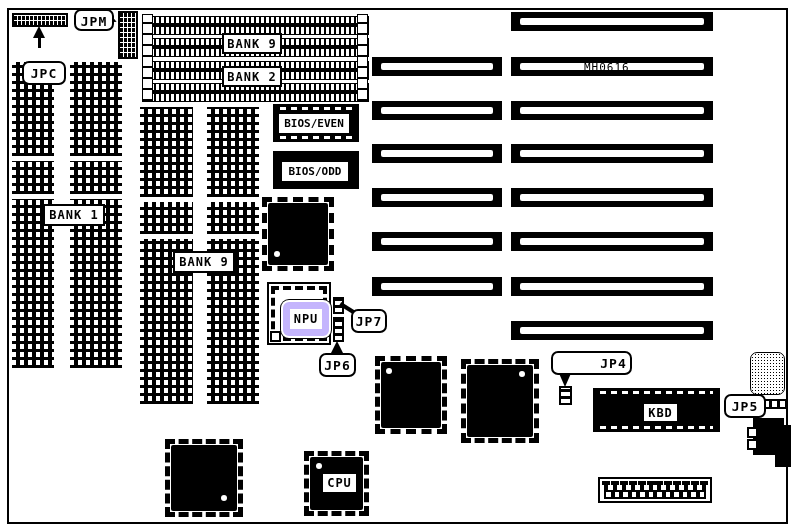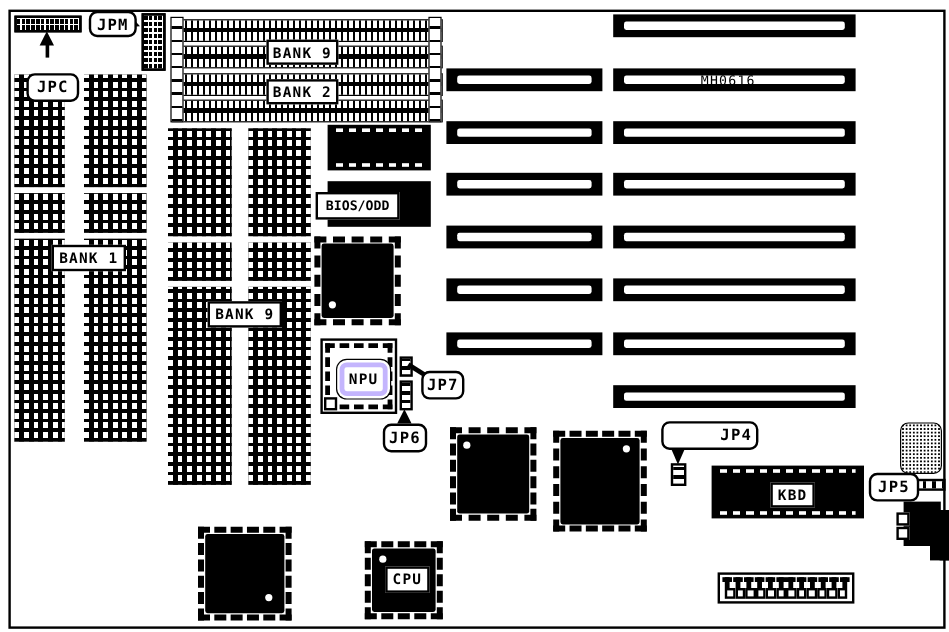--- a/index.html
+++ b/index.html
@@ -79,21 +79,21 @@
   .dip.dashes::after {
     content:""; position:absolute; left:7px; right:7px; bottom:3px; height:3px;
     background:repeating-linear-gradient(90deg, #fff 0 6px, transparent 6px 11px);
   }
 
   
   .npu-socket { position:absolute; border:2px solid #000; background:#fff; }
   .npu-socket::before { content:""; position:absolute; inset:2px; border:4px dashed #000; }
   .npu-corner { position:absolute; width:7px; height:7px; border:2px solid #000; background:#fff; z-index:6; }
   .npu-label {
-    position:absolute; border:4px solid #c4b5fd; border-radius:6px; background:#fff;
+    position:absolute; border:7px solid #c4b5fd; border-radius:6px; background:#fff;
     box-shadow:0 0 0 2px #fff, 0 0 0 3px #000;
     display:flex; align-items:center; justify-content:center;
     font-weight:bold; font-size:12px; letter-spacing:1px; z-index:7;
   }
 
   
   .jumper-v { position:absolute; border:2px solid #000; background:repeating-linear-gradient(0deg, #fff 0 4px, #000 4px 7px); z-index:8; }
   .jumper-h { position:absolute; border:2px solid #000; background:repeating-linear-gradient(90deg, #fff 0 5px, #000 5px 8px); z-index:8; }
 
   
@@ -146,22 +146,25 @@
   <div class="clipstrip" style="left:142px; top:14px; width:9px; height:86px;"></div>
   <div class="clipstrip" style="left:357px; top:14px; width:9px; height:86px;"></div>
   <div class="abs boxlabel" style="left:222px; top:33px; width:56px; height:17px;">
     <span>BANK 9</span>
   </div>
   <div class="abs boxlabel" style="left:222px; top:66px; width:56px; height:17px;">
     <span>BANK 2</span>
   </div>
 
   <div class="dip dashes" style="left:273px; top:104px; width:86px; height:38px;"></div>
+  <div class="abs boxlabel small" style="left:277px; top:112px; width:70px; height:19px;">
+    <span>BIOS/EVEN</span>
+  </div>
   <div class="dip" style="left:273px; top:151px; width:86px; height:38px;"></div>
-  <div class="abs boxlabel small" style="left:263px; top:160px; width:66px; height:19px;">
+  <div class="abs boxlabel small" style="left:280px; top:160px; width:66px; height:19px;">
     <span>BIOS/ODD</span>
   </div>
 
   <div class="layer" id="dram-layer">
       <div class="dram-chip" style="left: 12px; top: 62px; width: 42px; height: 94px;"></div>
       <div class="dram-chip" style="left: 12px; top: 161px; width: 42px; height: 33px;"></div>
       <div class="dram-chip" style="left: 12px; top: 199px; width: 42px; height: 169px;"></div>
       <div class="dram-chip" style="left: 70px; top: 62px; width: 52px; height: 94px;"></div>
       <div class="dram-chip" style="left: 70px; top: 161px; width: 52px; height: 33px;"></div>
       <div class="dram-chip" style="left: 70px; top: 199px; width: 52px; height: 169px;"></div>

